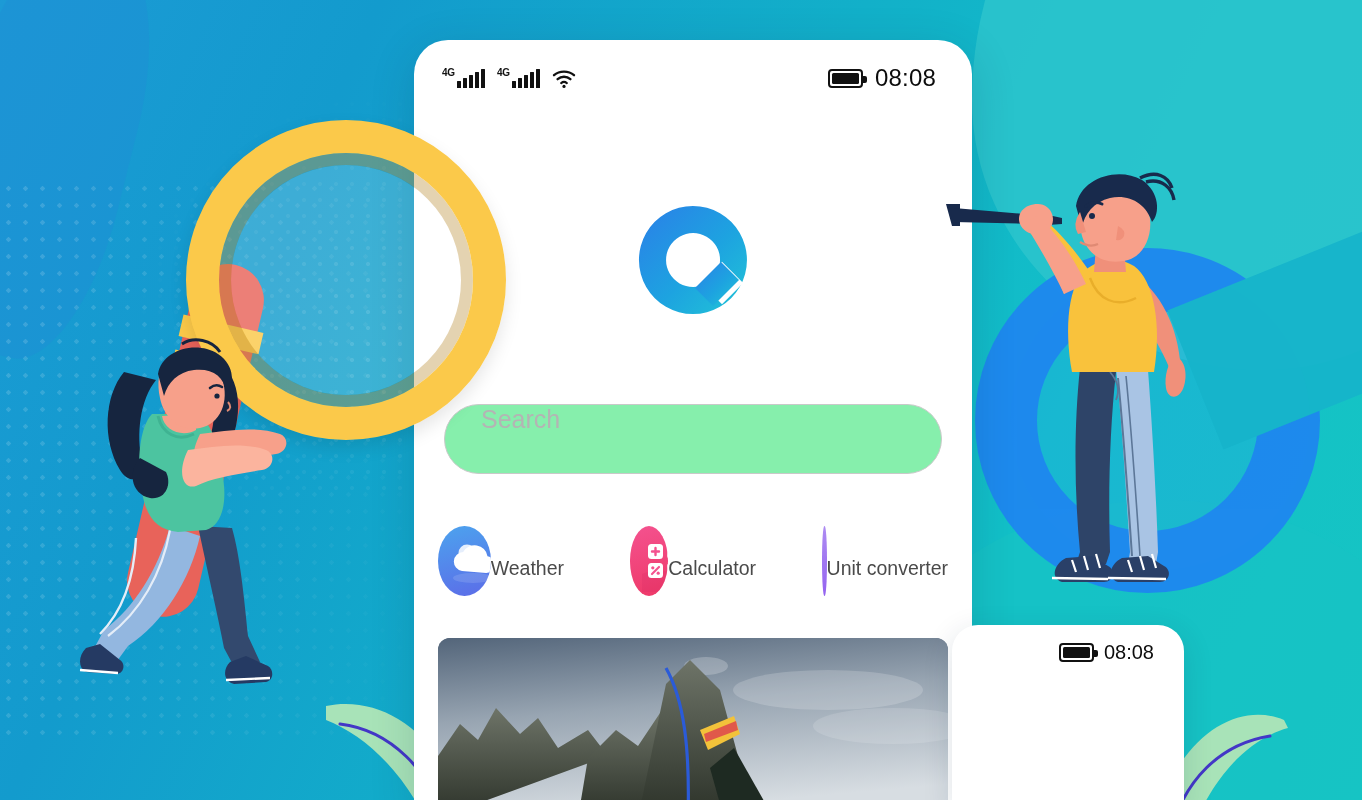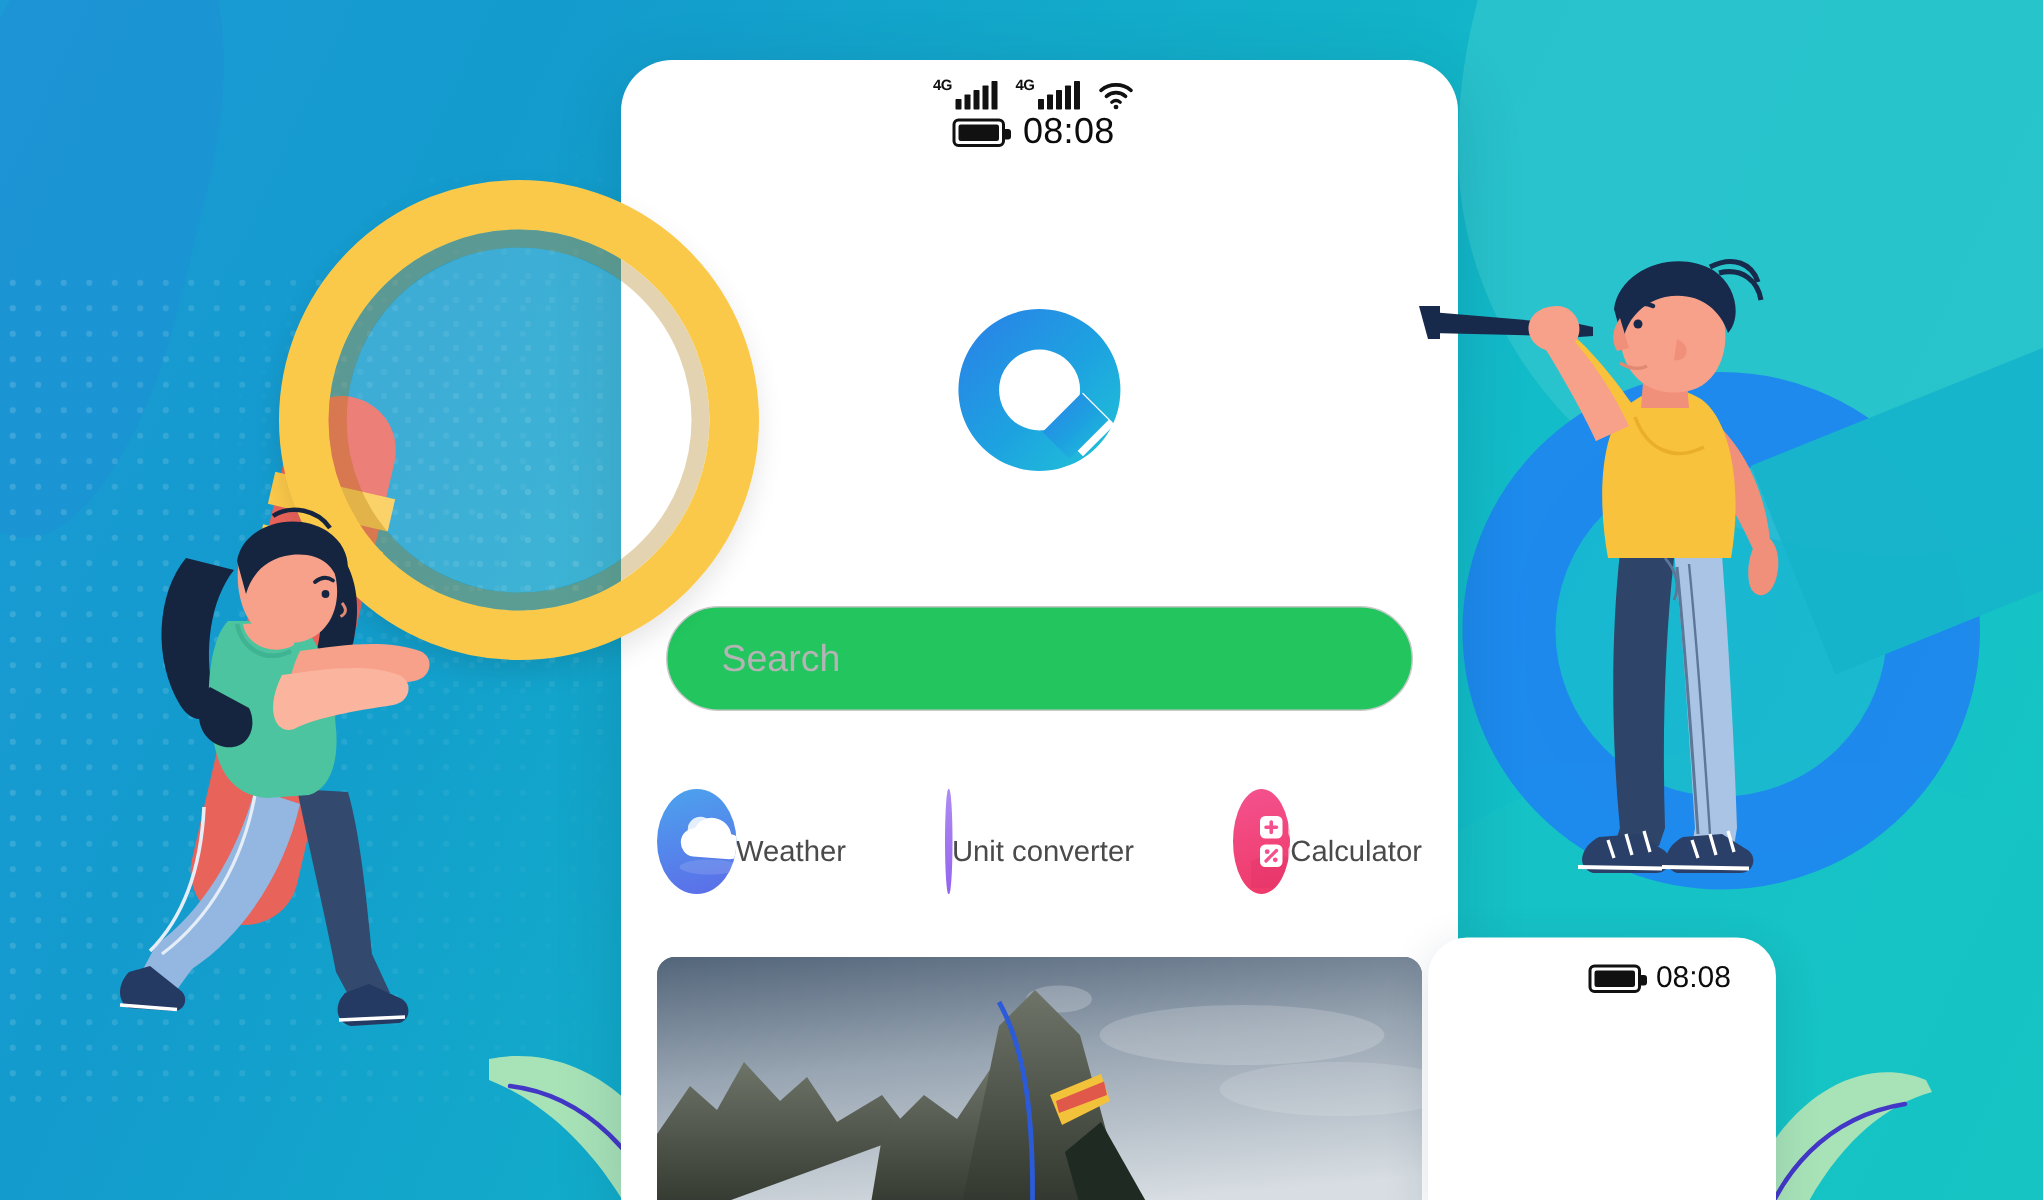--- a/index.html
+++ b/index.html
@@ -77,21 +77,21 @@
   .phone {
     position:absolute; left:414px; top:40px;
     width:558px; height:770px;
     background:#FFFFFF;
     border-radius:34px 34px 0 0;
     overflow:hidden;
     box-shadow:0 10px 45px rgba(0,40,70,.16);
   }
   .statusbar {
     height:62px; display:flex; align-items:center;
-    padding:14px 36px 0 28px; justify-content:space-between;flex-direction:column;
+    padding:14px 36px 0 28px; justify-content:space-between;
   }
   .sb-left { display:flex; align-items:flex-end; gap:12px; }
   .sb-right { display:flex; align-items:center; gap:12px; }
   .sig { display:flex; align-items:flex-end; gap:2px; position:relative; padding-left:15px; }
   .sig .g4 { position:absolute; left:0; top:-2px; font-size:10px; font-weight:700; color:#111; letter-spacing:-.4px; }
   .sig i { display:block; width:4px; background:#111; border-radius:.5px; }
   .sig i:nth-child(2){height:7px;} .sig i:nth-child(3){height:10px;}
   .sig i:nth-child(4){height:13px;} .sig i:nth-child(5){height:16px;} .sig i:nth-child(6){height:19px;}
   .wifi { width:24px; height:19px; position:relative; }
   .batt {
@@ -103,21 +103,21 @@
   .clock { font-size:24px; color:#0C0C0C; letter-spacing:.2px; }
 
   
   .logo-wrap { display:flex; justify-content:center; margin-top:100px; }
   .logo { width:116px; height:116px; }
 
   
   .search-wrap { padding:0 30px; margin-top:86px; }
   .search-box {
     height:70px; border:1.6px solid #C9C9C9; border-radius:38px;
-    display:flex; align-items:center; padding:0 36px; background:#22c55e;
+    display:flex; align-items:flex-start; padding:0 36px; background:#86efac;
   }
   .search-box input {
     border:0; outline:0; font-size:25px; width:100%;
     font-family:"Liberation Sans", sans-serif; color:#333; background:transparent;
   }
   .search-box input::placeholder { color:#B4B4B4; }
 
   
   .shortcuts {
     display:flex; justify-content:space-between;
@@ -286,49 +286,49 @@
       <div class="sc-icon" style="background:linear-gradient(165deg,#4CA3EE 0%,#5C6CE8 100%)">
         <svg width="70" height="70" viewBox="0 0 70 70">
           <circle cx="29" cy="27" r="8.5" fill="#ffffff" opacity=".85"></circle>
           <path d="M24 45 a9.5 9.5 0 0 1 1.2-18.9 a13 13 0 0 1 24.3 4.1 a8.4 8.4 0 0 1 -1.3 16.7 Z" fill="#ffffff"></path>
           <ellipse cx="35" cy="52" rx="20" ry="5" fill="#ffffff" opacity=".13"></ellipse>
         </svg>
       </div>
       <div class="sc-label">Weather</div>
     </div>
 
-
-    <div class="shortcut">
-      <div class="sc-icon" style="background:linear-gradient(165deg,#AE8CF2 0%,#9463F0 100%)">
-        <svg width="70" height="70" viewBox="0 0 70 70">
-          <path d="M16 50 q16 -9 30 0 q8 5 14 2 l0 12 l-44 0 Z" fill="#7D4FE0" opacity=".28"></path>
-          <circle cx="35" cy="32" r="15" fill="#ffffff"></circle>
-          <path d="M27 28 h14 l-4 -4 M43 36 h-14 l4 4" stroke="#9463F0" stroke-width="3.4" fill="none" stroke-linecap="round" stroke-linejoin="round"></path>
-        </svg>
-      </div>
-      <div class="sc-label">Unit converter</div>
-    </div>
 
     <div class="shortcut">
       <div class="sc-icon" style="background:linear-gradient(165deg,#F4528F 0%,#EE3968 100%)">
         <svg width="70" height="70" viewBox="0 0 70 70">
           <path d="M12 48 q20 -8 34 2 q8 6 14 4 l0 12 l-48 0 Z" fill="#D62A63" opacity=".22"></path>
           <rect x="18" y="18" width="15" height="15" rx="3.5" fill="#ffffff"></rect>
           <rect x="37" y="18" width="15" height="15" rx="3.5" fill="#ffffff"></rect>
           <rect x="18" y="37" width="15" height="15" rx="3.5" fill="#ffffff"></rect>
           <rect x="37" y="37" width="15" height="15" rx="3.5" fill="#ffffff"></rect>
           <path d="M25.5 22 v7 M22 25.5 h7" stroke="#F4528F" stroke-width="2.4" stroke-linecap="round"></path>
           <path d="M41 25.5 h7" stroke="#F4528F" stroke-width="2.4" stroke-linecap="round"></path>
           <path d="M22 48 l7 -7" stroke="#F4528F" stroke-width="2.2" stroke-linecap="round"></path>
           <circle cx="22.8" cy="41.8" r="1.6" fill="#F4528F"></circle>
           <circle cx="28.2" cy="47.2" r="1.6" fill="#F4528F"></circle>
           <path d="M41 41.5 h7 M41 46.5 h7" stroke="#F4528F" stroke-width="2.4" stroke-linecap="round"></path>
         </svg>
       </div>
       <div class="sc-label">Calculator</div>
+    </div>
+
+    <div class="shortcut">
+      <div class="sc-icon" style="background:linear-gradient(165deg,#AE8CF2 0%,#9463F0 100%)">
+        <svg width="70" height="70" viewBox="0 0 70 70">
+          <path d="M16 50 q16 -9 30 0 q8 5 14 2 l0 12 l-44 0 Z" fill="#7D4FE0" opacity=".28"></path>
+          <circle cx="35" cy="32" r="15" fill="#ffffff"></circle>
+          <path d="M27 28 h14 l-4 -4 M43 36 h-14 l4 4" stroke="#9463F0" stroke-width="3.4" fill="none" stroke-linecap="round" stroke-linejoin="round"></path>
+        </svg>
+      </div>
+      <div class="sc-label">Unit converter</div>
     </div>
   </div>
 
   <div class="card-wrap">
     <div class="card">
       <svg width="510" height="180" viewBox="0 0 510 180" class="mtn">
         <defs>
           <linearGradient id="sky" x1="0" y1="0" x2="0.25" y2="1">
             <stop offset="0%" stop-color="#53657A"></stop>
             <stop offset="45%" stop-color="#98A5B2"></stop>

